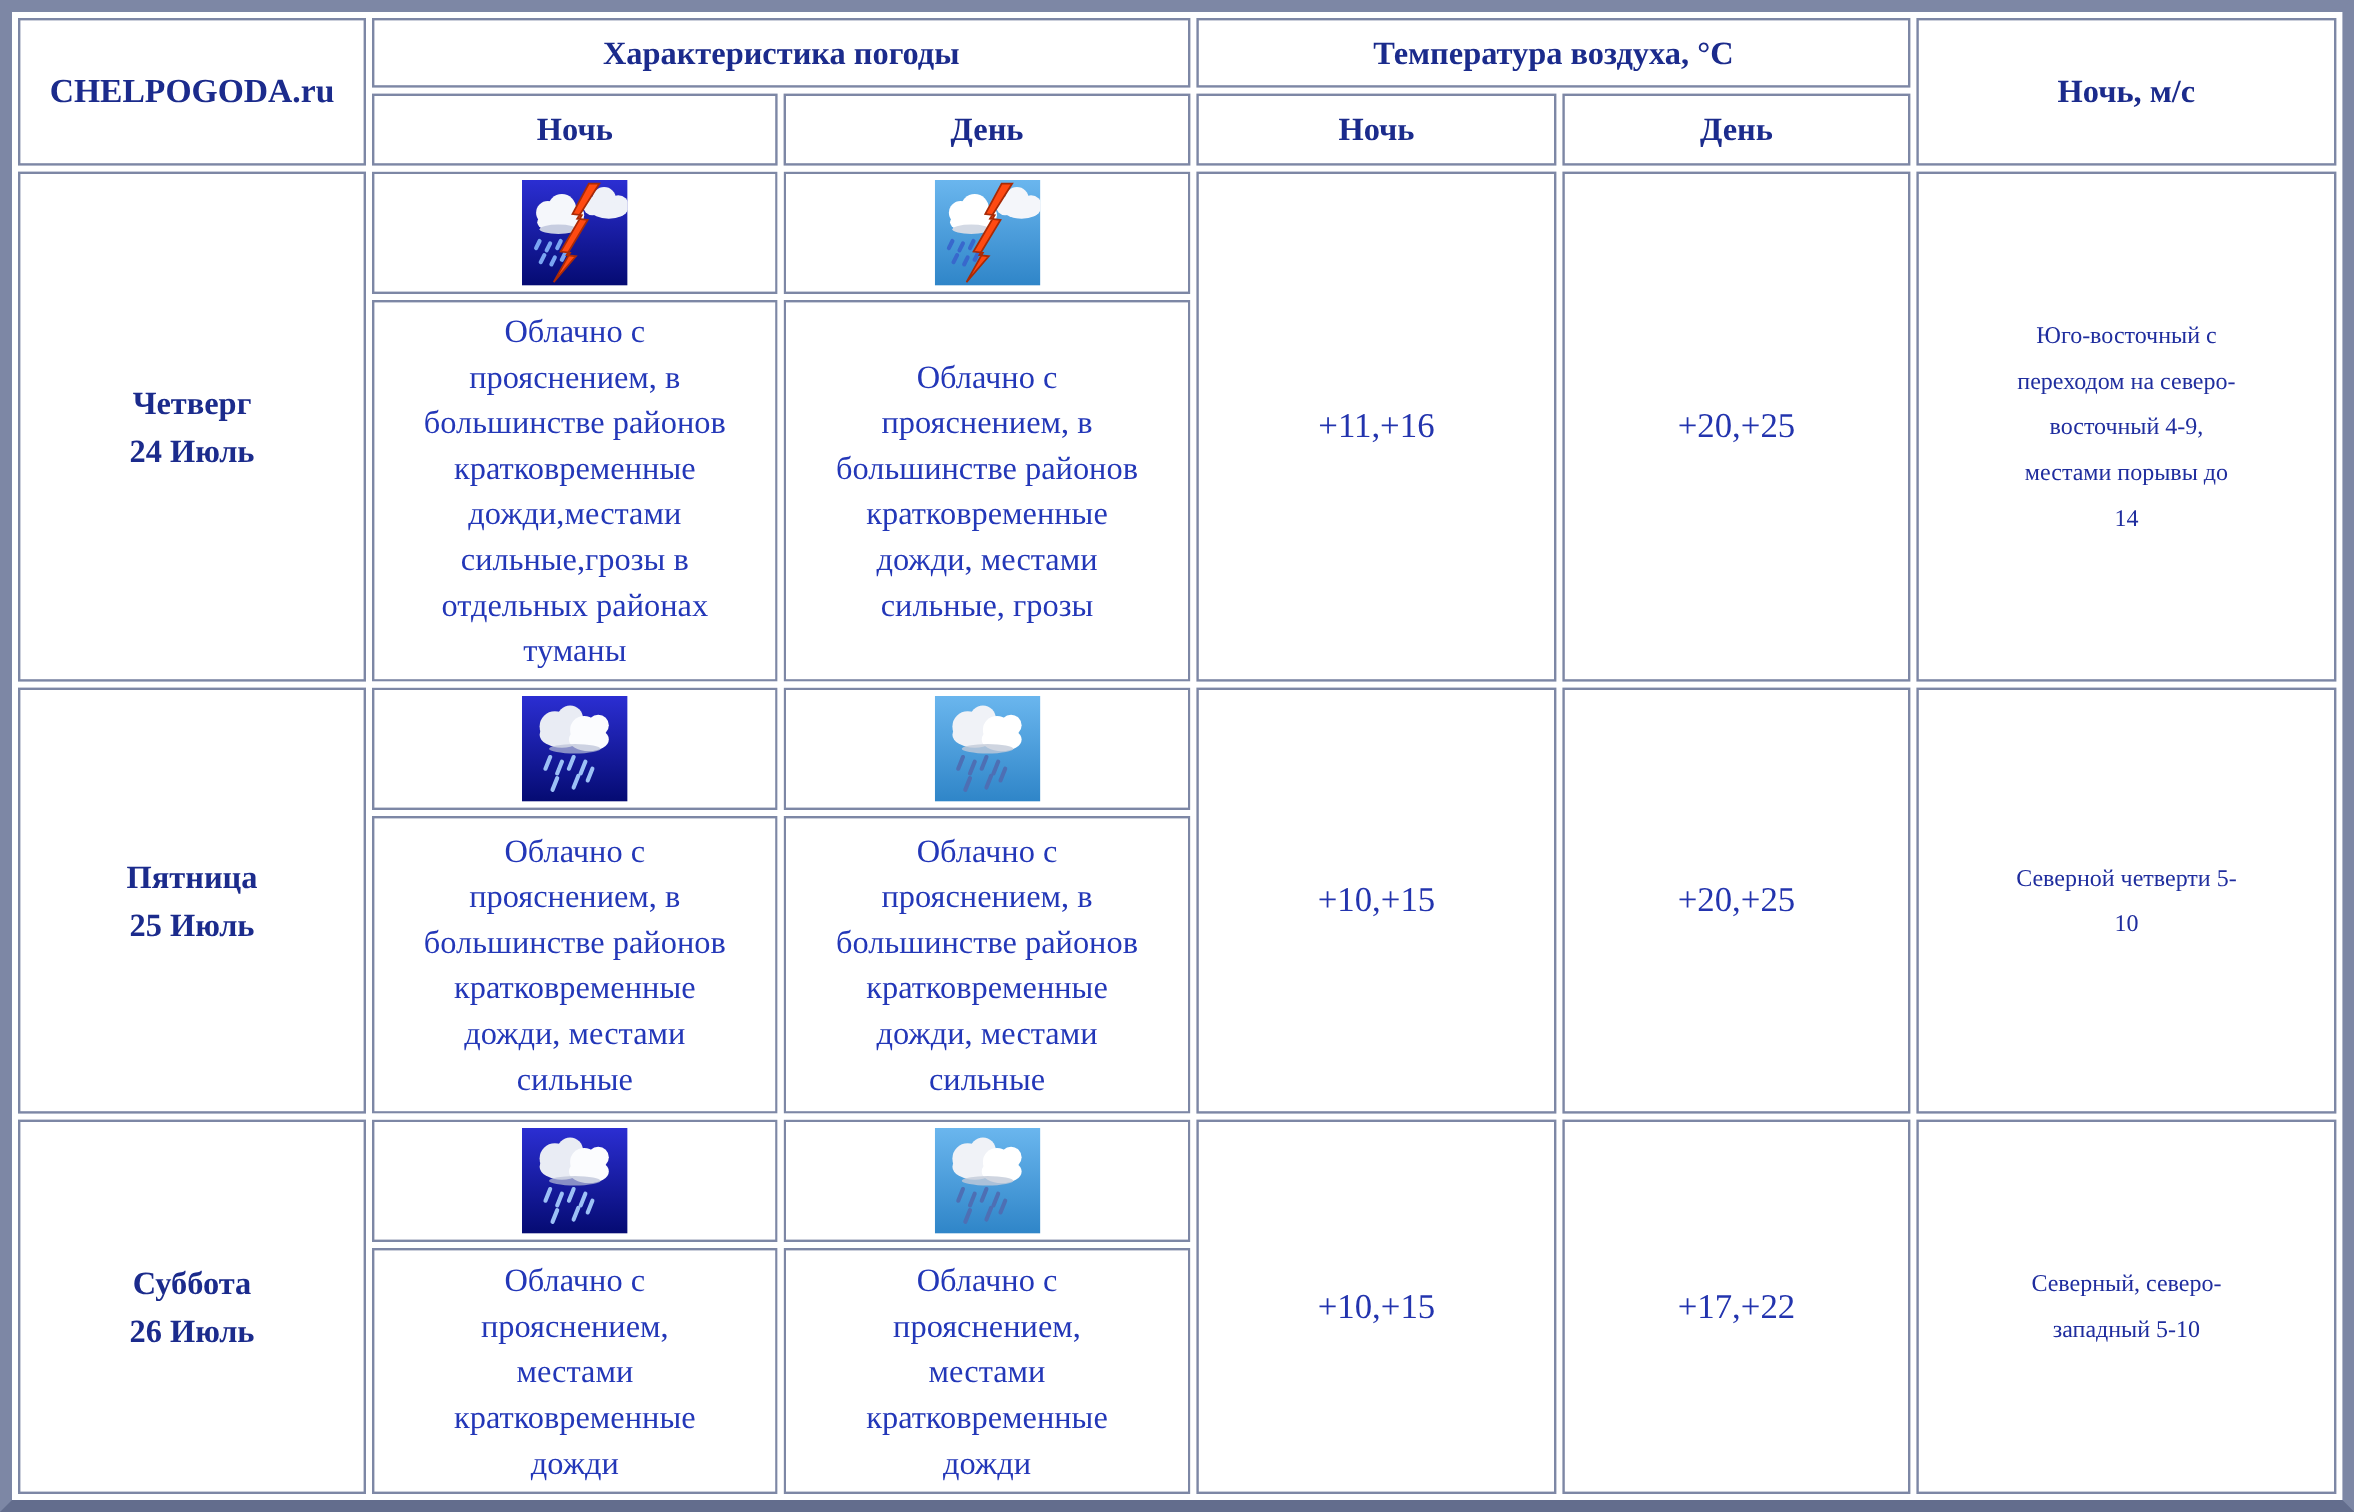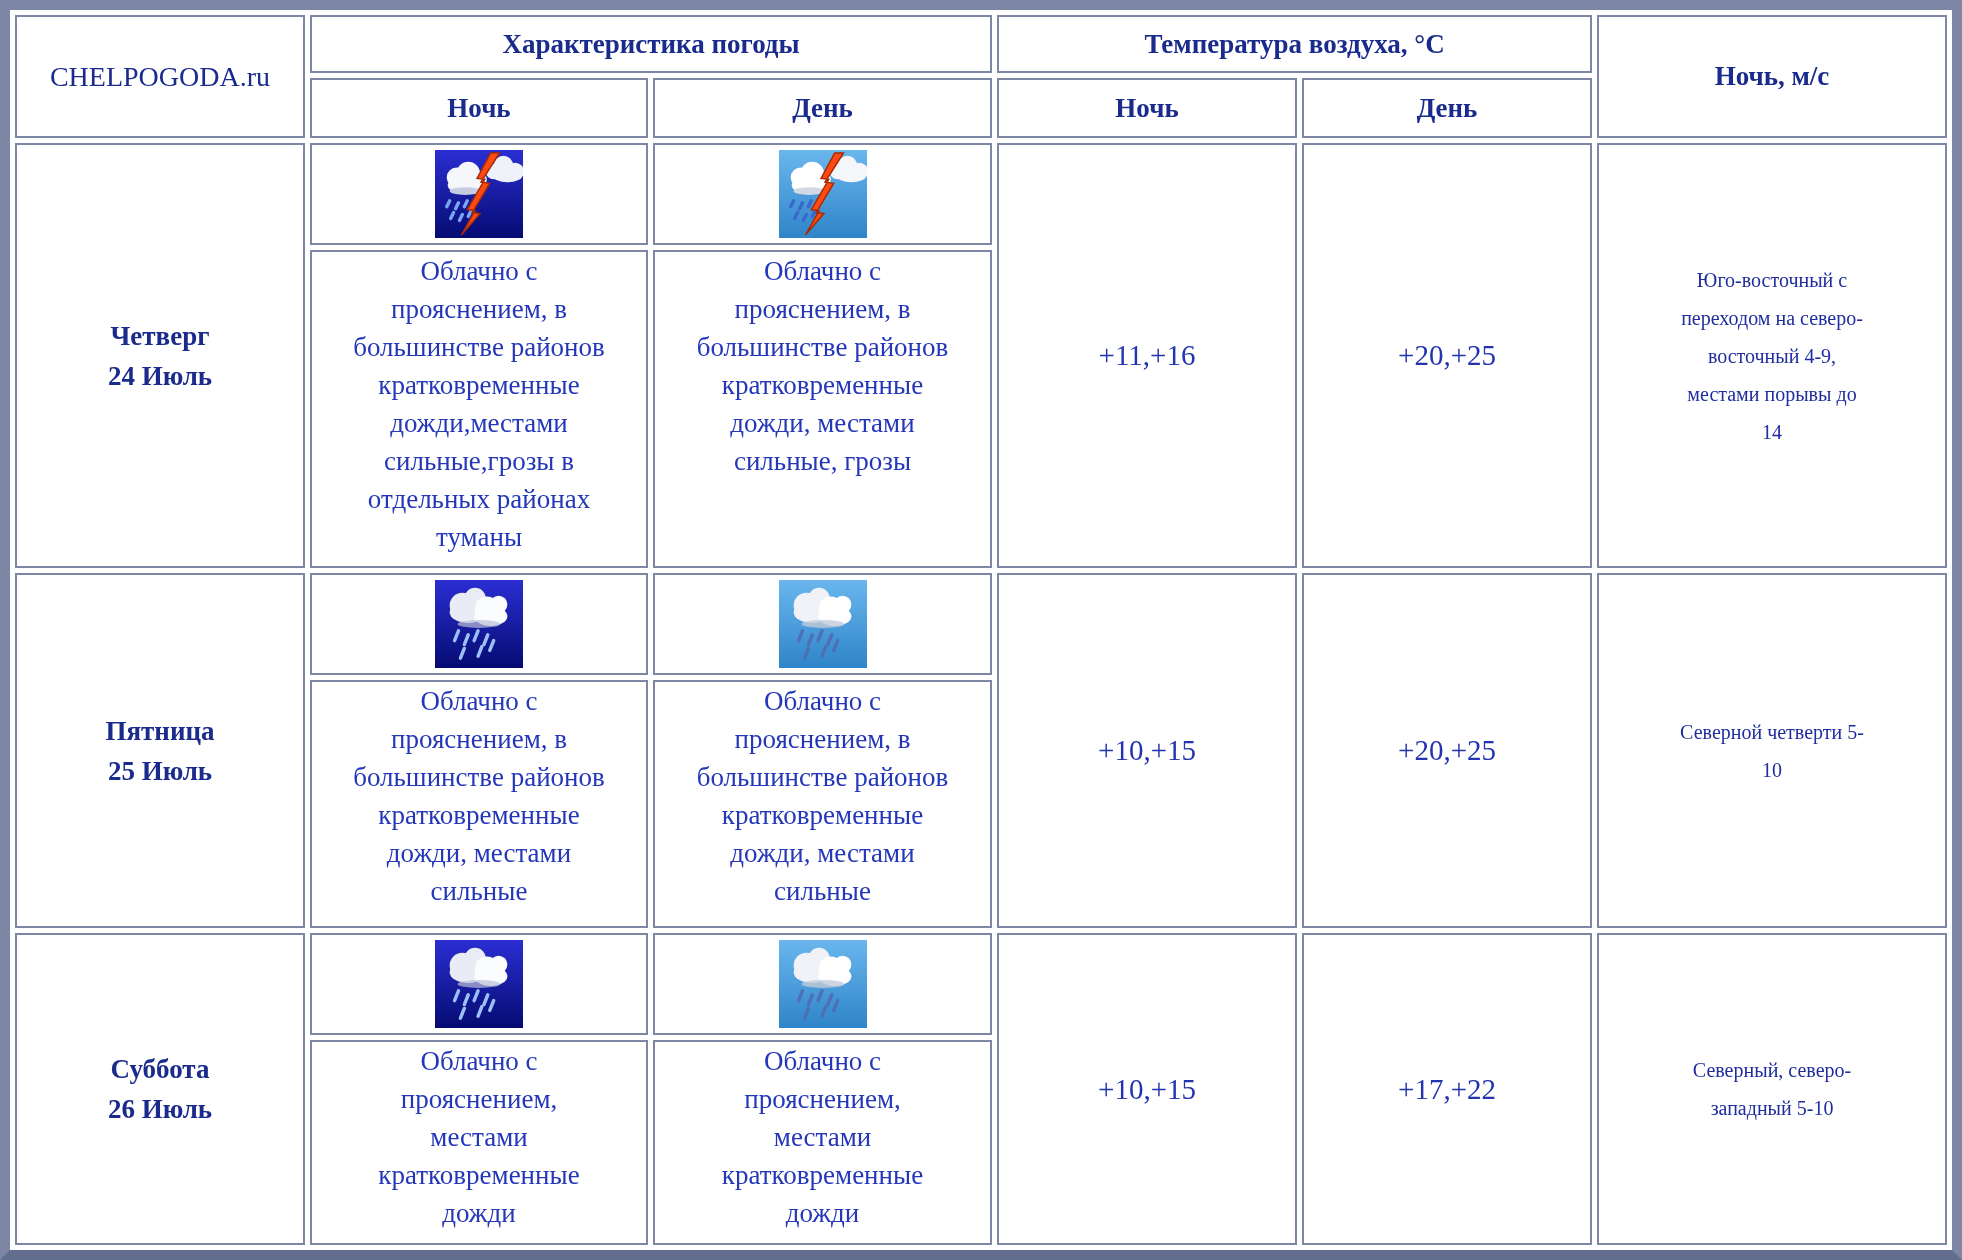--- a/index.html
+++ b/index.html
@@ -15,34 +15,34 @@
     table-layout:fixed;background:#ffffff;
   }
   td{
     border:2px solid var(--border,#7d87a5);
     box-sizing:border-box;text-align:center;vertical-align:middle;
     padding:8px;overflow:hidden;background:#ffffff;
   }
   tr.h1{height:58px;} tr.h2{height:60px;}
   tr.r1{height:425px;} tr.r2{height:355px;} tr.r3{height:312px;}
 
-  .brand{font-weight:normal;font-size:28px;color:var(--header_text,#1b2b8c);}
+  .brand{font-weight:bold;font-size:28px;color:var(--header_text,#1b2b8c);}
   .group-h,.sub-h{font-weight:bold;font-size:27px;color:var(--header_text,#1b2b8c);}
   .date-cell{font-weight:bold;font-size:27px;line-height:40px;color:var(--header_text,#1b2b8c);white-space:pre-line;}
   .temp-cell{font-size:29px;color:var(--temp_text,#2334ae);margin-top:35px;}
   .wind-cell{font-size:20px;line-height:38px;color:var(--wind_text,#1f2d9e);white-space:pre-line;padding:0 18px;}
 
   td.char-cell{border:none;padding:0;vertical-align:top;background:transparent;}
   .icon-box{
     height:102px;border:2px solid var(--border,#7d87a5);box-sizing:border-box;
     margin-bottom:5px;display:flex;align-items:center;justify-content:center;background:#fff;
   }
   .text-box{
     border:2px solid var(--border,#7d87a5);box-sizing:border-box;
-    display:flex;justify-content:center;padding:0 4px;background:#fff;
+    display:flex;align-items:center;justify-content:center;padding:0 4px;background:#fff;
   }
   tr.r1 .text-box{height:318px;}
   tr.r2 .text-box{height:248px;}
   tr.r3 .text-box{height:205px;}
   .desc{font-size:27px;line-height:38px;color:var(--body_text,#2337b8);white-space:pre-line;display:block;}
 
   .wicon-slot{display:flex;align-items:center;justify-content:center;}
   .wicon-slot svg{width:88px;height:88px;display:block;}
 </style>
 </head>

